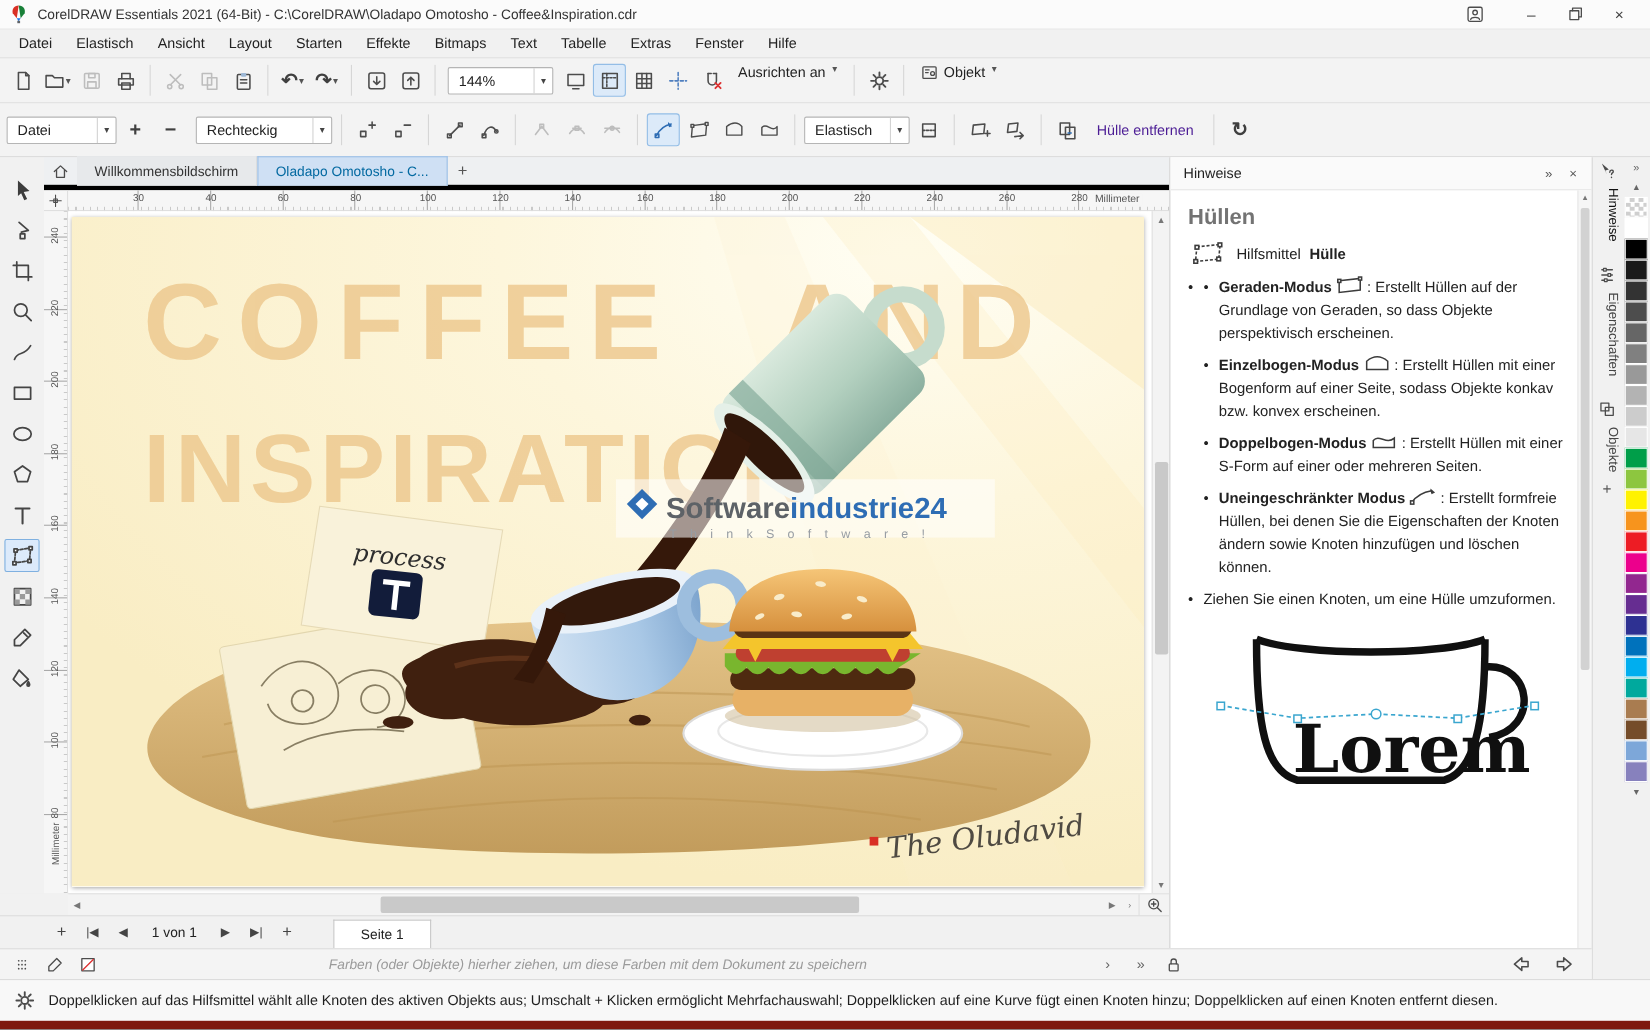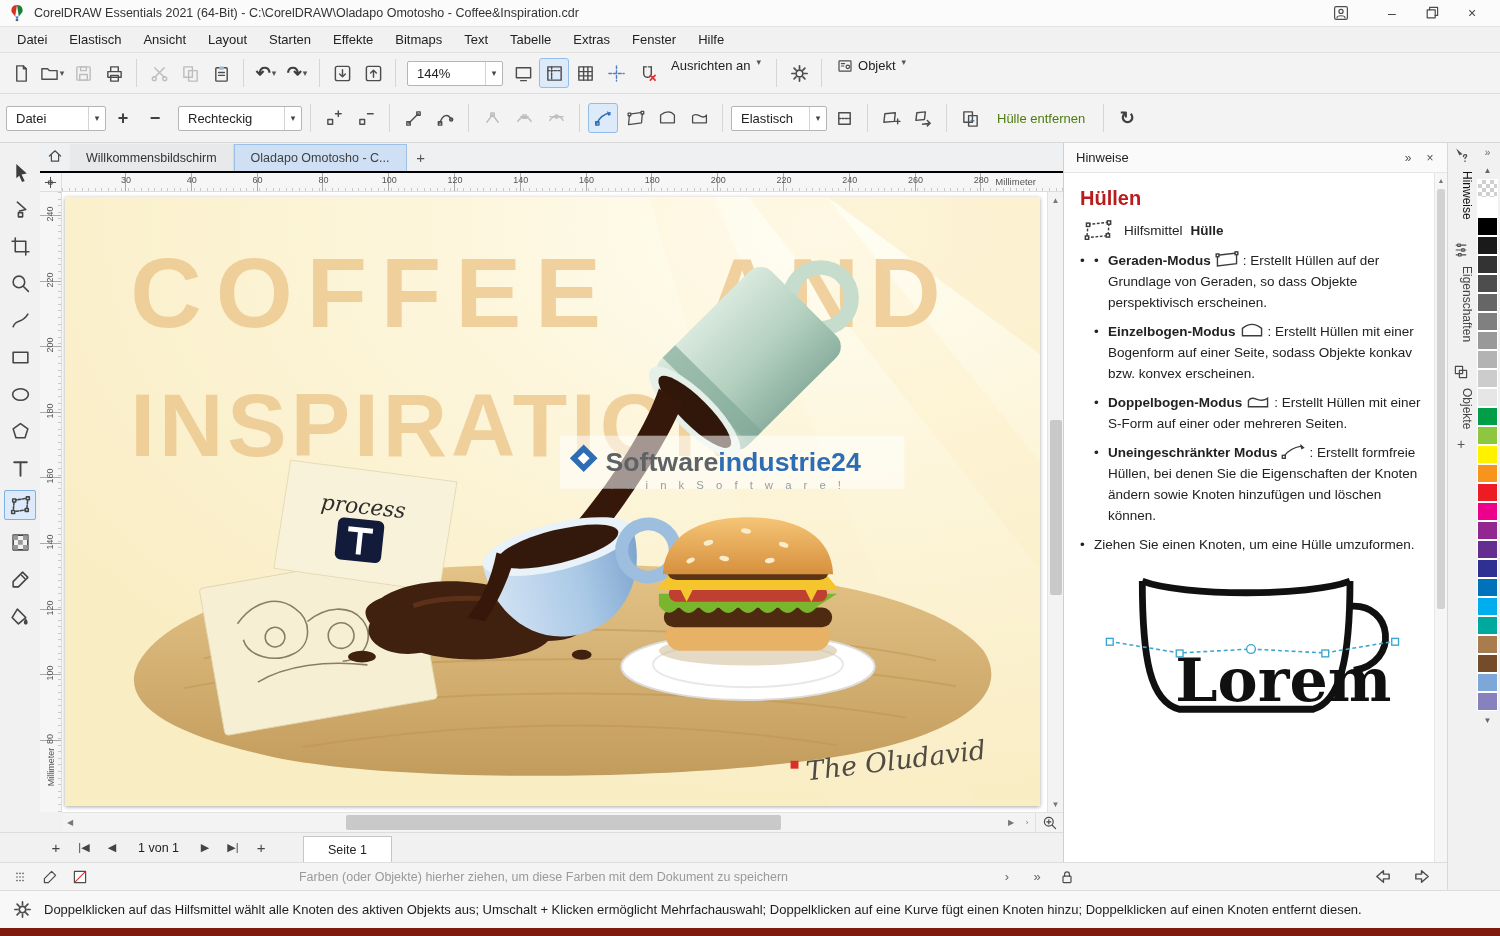--- a/index.html
+++ b/index.html
@@ -25,36 +25,36 @@
   .tbtn{min-width:30px;height:30px;display:flex;align-items:center;justify-content:center;border-radius:3px;color:#4a4a4a;position:relative}
   .tbtn.pressed{background:#dcEAf9;border:1px solid #93bde6}
   .tbtn.disabled svg{stroke:#bdbdbd}
   .tbtn.disabled{color:#bdbdbd}
   .caret{font-size:9px;color:#555;margin-left:1px;line-height:1}
   .divider{width:1px;height:28px;background:#d6d6d6;margin:0 6px;flex:none}
   .combo{height:25px;background:#fff;border:1px solid #b5b5b5;display:flex;align-items:stretch;border-radius:2px}
   .combo .val{padding:0 9px;display:flex;align-items:center;font-size:13px;color:#222}
   .combo .dd{width:17px;border-left:1px solid #d3d3d3;display:flex;align-items:center;justify-content:center;font-size:9px;color:#444}
   .lbl-btn{display:flex;align-items:flex-start;gap:5px;padding:0 8px;height:30px;color:#222}
-  .txt-dis{color:#4d7c0f;padding:0 10px}
+  .txt-dis{color:#4c1d95;padding:0 10px}
   svg.i{width:19px;height:19px;stroke:#4c4c4c;fill:none;stroke-width:1.5;stroke-linecap:round;stroke-linejoin:round;display:block}
   svg.i.sm{width:16px;height:16px}
   svg.mi{width:26px;height:17px;stroke:#3c3c3c;fill:none;stroke-width:1.3;display:inline-block;vertical-align:-3px;margin:0 3px}
   .bigglyph{font-size:18px;color:#3f3f3f;font-weight:bold}
 
   
   .toolbox{position:absolute;left:0;top:143px;width:40px;height:669px;background:#f1f1f1;display:flex;flex-direction:column;align-items:center;padding-top:14px;gap:7px}
   .tool{width:32px;height:30px;display:flex;align-items:center;justify-content:center;border-radius:2px}
   .tool svg{width:21px;height:21px;stroke:#454545;fill:none;stroke-width:1.5;stroke-linecap:round;stroke-linejoin:round}
   .tool.selected{background:#dceafb;border:1px solid #7fb0e0}
 
-  .tabrow{position:absolute;left:40px;top:143px;width:1023px;height:30px;background:#eef0f2;border-bottom:2px solid #000000;display:flex;align-items:flex-end}
+  .tabrow{position:absolute;left:40px;top:143px;width:1023px;height:30px;background:#eef0f2;border-bottom:5px solid #000000;display:flex;align-items:center}
   .homebtn{width:30px;height:30px;display:flex;align-items:center;justify-content:center}
   .doctab{height:27px;display:flex;align-items:center;padding:0 16px;font-size:12.5px;color:#333;border-right:1px solid #d8d8d8;background:#e7e9eb}
-  .doctab.active{background:#cfe0f4;border-top:1px solid #9dc0e6;border-left:1px solid #9dc0e6;border-right:1px solid #9dc0e6;color:#404040}
+  .doctab.active{background:#cfe0f4;border-top:1px solid #9dc0e6;border-left:1px solid #9dc0e6;border-right:1px solid #9dc0e6;color:#0369a1}
   .newtab{width:28px;height:27px;display:flex;align-items:center;justify-content:center;color:#555;font-size:15px}
 
   .ruler-corner{position:absolute;left:40px;top:173px;width:22px;height:19px;background:#f6f6f6;border-right:1px solid #ddd;border-bottom:1px solid #ddd;display:flex;align-items:center;justify-content:center}
   .hruler{position:absolute;left:62px;top:173px;width:1001px;height:19px;background:#f6f6f6;border-bottom:1px solid #ddd;overflow:hidden;background-image:repeating-linear-gradient(to right,#c9c9c9 0 1px,transparent 1px 6.58px);background-size:100% 4px;background-repeat:no-repeat;background-position:0 15px}
   .hruler .cells{display:flex;height:100%}
   .hr-sp{width:63px;flex:none}
   .hr-cell{position:relative;width:65.8px;flex:none;border-left:1px solid #aaa;height:100%}
   .hr-cell span{position:absolute;left:0;top:2px;transform:translateX(-50%);font-size:9px;color:#555;background:transparent}
   .hr-unit{position:absolute;right:24px;top:3px;font-size:9.5px;color:#555;background:#f6f6f6;padding:0 3px}
   .vruler{position:absolute;left:40px;top:192px;width:22px;height:620px;background:#f6f6f6;border-right:1px solid #ddd;overflow:hidden;background-image:repeating-linear-gradient(to bottom,#c9c9c9 0 1px,transparent 1px 6.58px);background-size:4px 100%;background-repeat:no-repeat;background-position:18px 0}
@@ -81,21 +81,21 @@
   .pn-btn{min-width:24px;height:24px;display:flex;align-items:center;justify-content:center;color:#444;font-size:11px}
   .pn-txt{font-size:12.5px;color:#222;padding:0 10px}
   .page-tab{height:26px;margin-left:26px;background:#fff;border:1px solid #c6c6c6;border-bottom:none;padding:0 24px;display:flex;align-items:center;font-size:12.5px;color:#222;align-self:flex-end}
 
   
   .docker{position:absolute;left:1063px;top:143px;width:384px;height:719px;background:#fff;border-left:1px solid #cfcfcf;overflow:hidden}
   .docker-header{height:30px;display:flex;align-items:center;padding:0 6px 0 12px;border-bottom:1px solid #e6e6e6;background:#fafafa}
   .docker-header .dtitle{flex:1;font-size:13px;color:#222}
   .dh-btn{width:22px;height:22px;display:flex;align-items:center;justify-content:center;color:#555;font-size:12px}
   .docker-body{position:absolute;left:0;top:30px;right:13px;bottom:0;padding:12px 10px 0 16px;overflow:hidden}
-  .hint-title{font-size:20px;color:#b91c1c;font-weight:bold;margin:2px 0 10px}
+  .hint-title{font-size:20px;color:#737373;font-weight:bold;margin:2px 0 10px}
   .hint-tool{display:flex;align-items:center;gap:8px;font-size:13.5px;color:#222;margin-bottom:10px}
   .hint-li{position:relative;padding-left:14px;font-size:13.5px;line-height:21px;color:#222;margin-bottom:8px}
   .hint-li .blt{position:absolute;left:0;top:0}
   .hint-li.lvl2{margin-left:14px;padding-left:14px}
   .mode-name{font-weight:bold}
   .hint-img{margin:10px 0 0 6px;height:168px;overflow:hidden}
   .dscroll{position:absolute;right:0;top:30px;width:13px;bottom:0;background:#f6f6f6;border-left:1px solid #e6e6e6}
   .dscroll .arr{height:14px;display:flex;align-items:center;justify-content:center;font-size:7px;color:#777}
   .dthumb{position:absolute;left:2px;right:2px;top:16px;height:420px;background:#d2d2d2;border-radius:2px}
 
@@ -106,21 +106,21 @@
   .vlabel{writing-mode:vertical-rl;font-size:12px;color:#444;width:26px;text-align:center;padding:4px 0}
   .vlabel.active{color:#111}
   .vt-plus{width:26px;height:22px;display:flex;align-items:center;justify-content:center;color:#555;font-size:14px}
   .palcol{position:absolute;left:26px;top:0;width:27px;height:100%;display:flex;flex-direction:column;align-items:center}
   .pal-ctl{height:18px;display:flex;align-items:center;justify-content:center;color:#666;font-size:8px;width:100%}
   .swatch{width:21px;height:19px;border:1px solid #fff;flex:none}
   .swatch.checker{background:repeating-conic-gradient(#cfcfcf 0% 25%,#fff 0% 50%) 0 0/8px 8px}
 
   
   .docpal{position:absolute;left:0;top:862px;width:1447px;height:28px;background:#f4f4f4;border-top:1px solid #ddd;display:flex;align-items:center;padding:0 10px;gap:10px}
-  .docpal .hinttext{flex:1;text-align:center;font-size:12.5px;color:#9a9a9a;}
+  .docpal .hinttext{flex:1;text-align:center;font-size:12.5px;color:#9a9a9a;font-style:italic}
   .dp-ic{width:20px;height:20px;display:flex;align-items:center;justify-content:center;color:#666}
   .navarrow{width:30px;height:22px;display:flex;align-items:center;justify-content:center}
   .statusbar{position:absolute;left:0;top:890px;width:1500px;height:38px;background:#f8f8f8;border-top:1px solid #dcdcdc;display:flex;align-items:center;gap:12px;padding-left:12px}
   .statusbar .msg{font-size:13px;color:#1e1e1e}
   .redstrip{position:absolute;left:0;top:928px;width:1500px;height:8px;background:#7e1a0e}
 </style>
 </head>
 <body>
 
 <div class="app">

